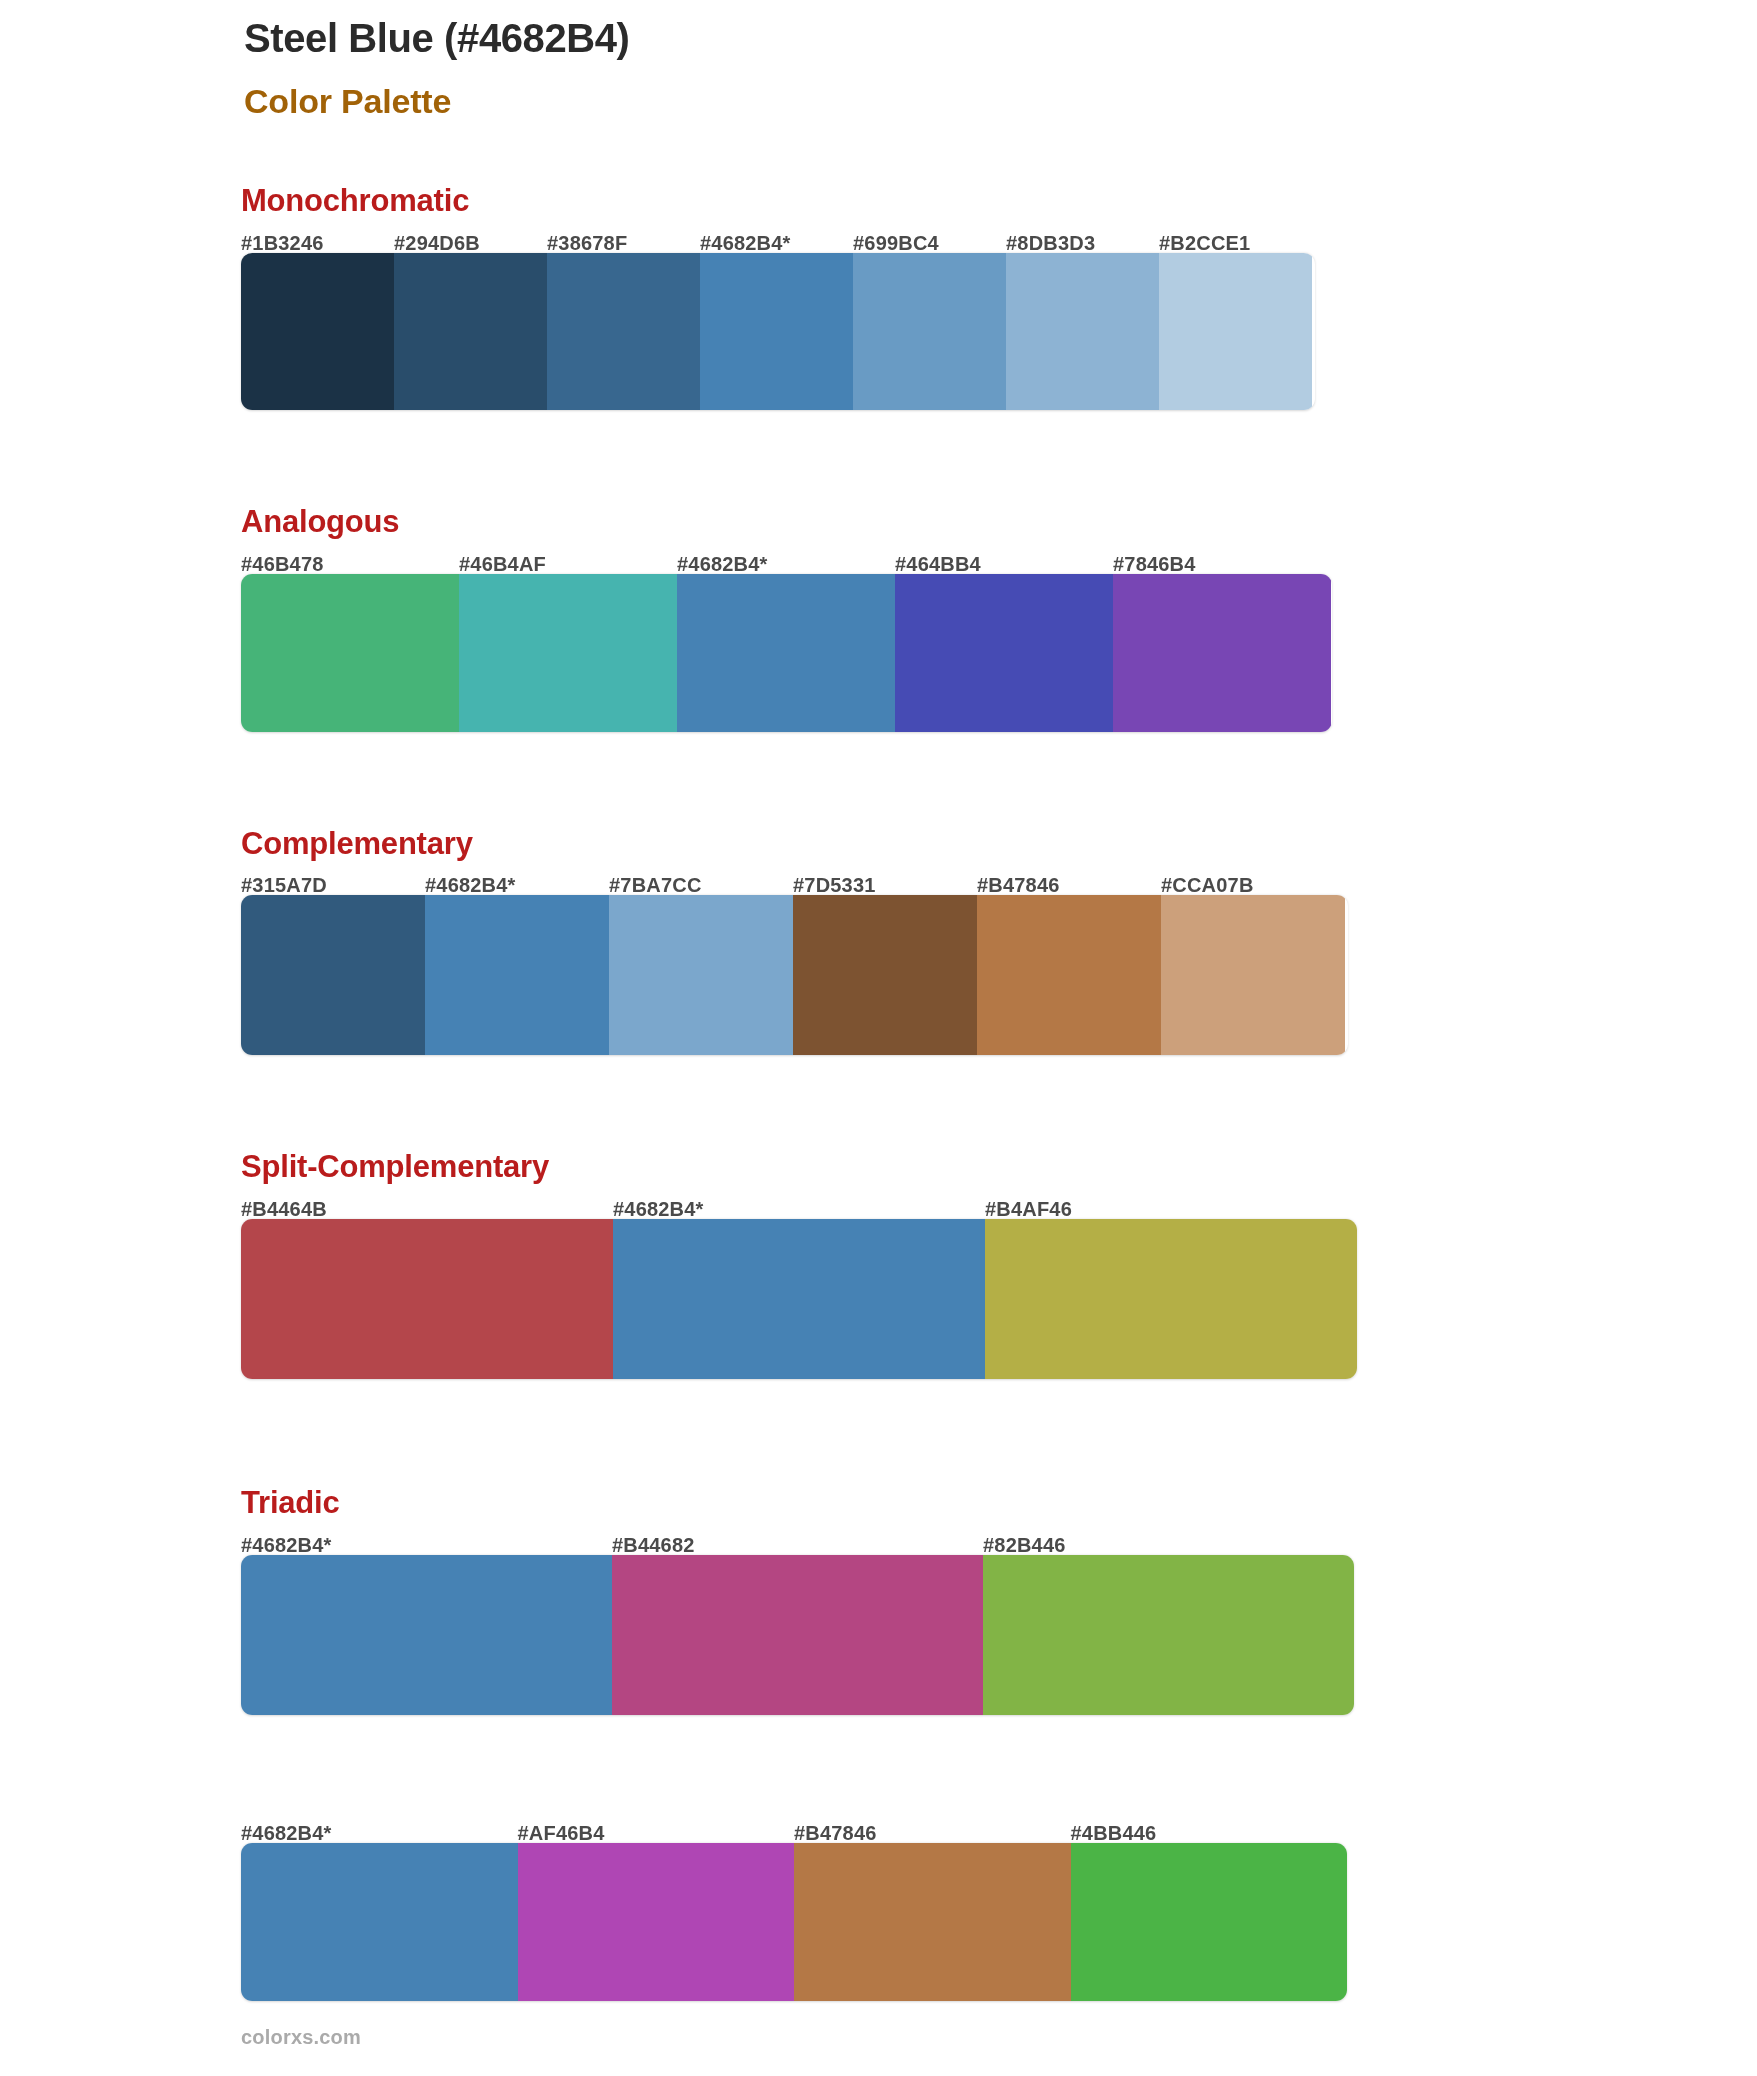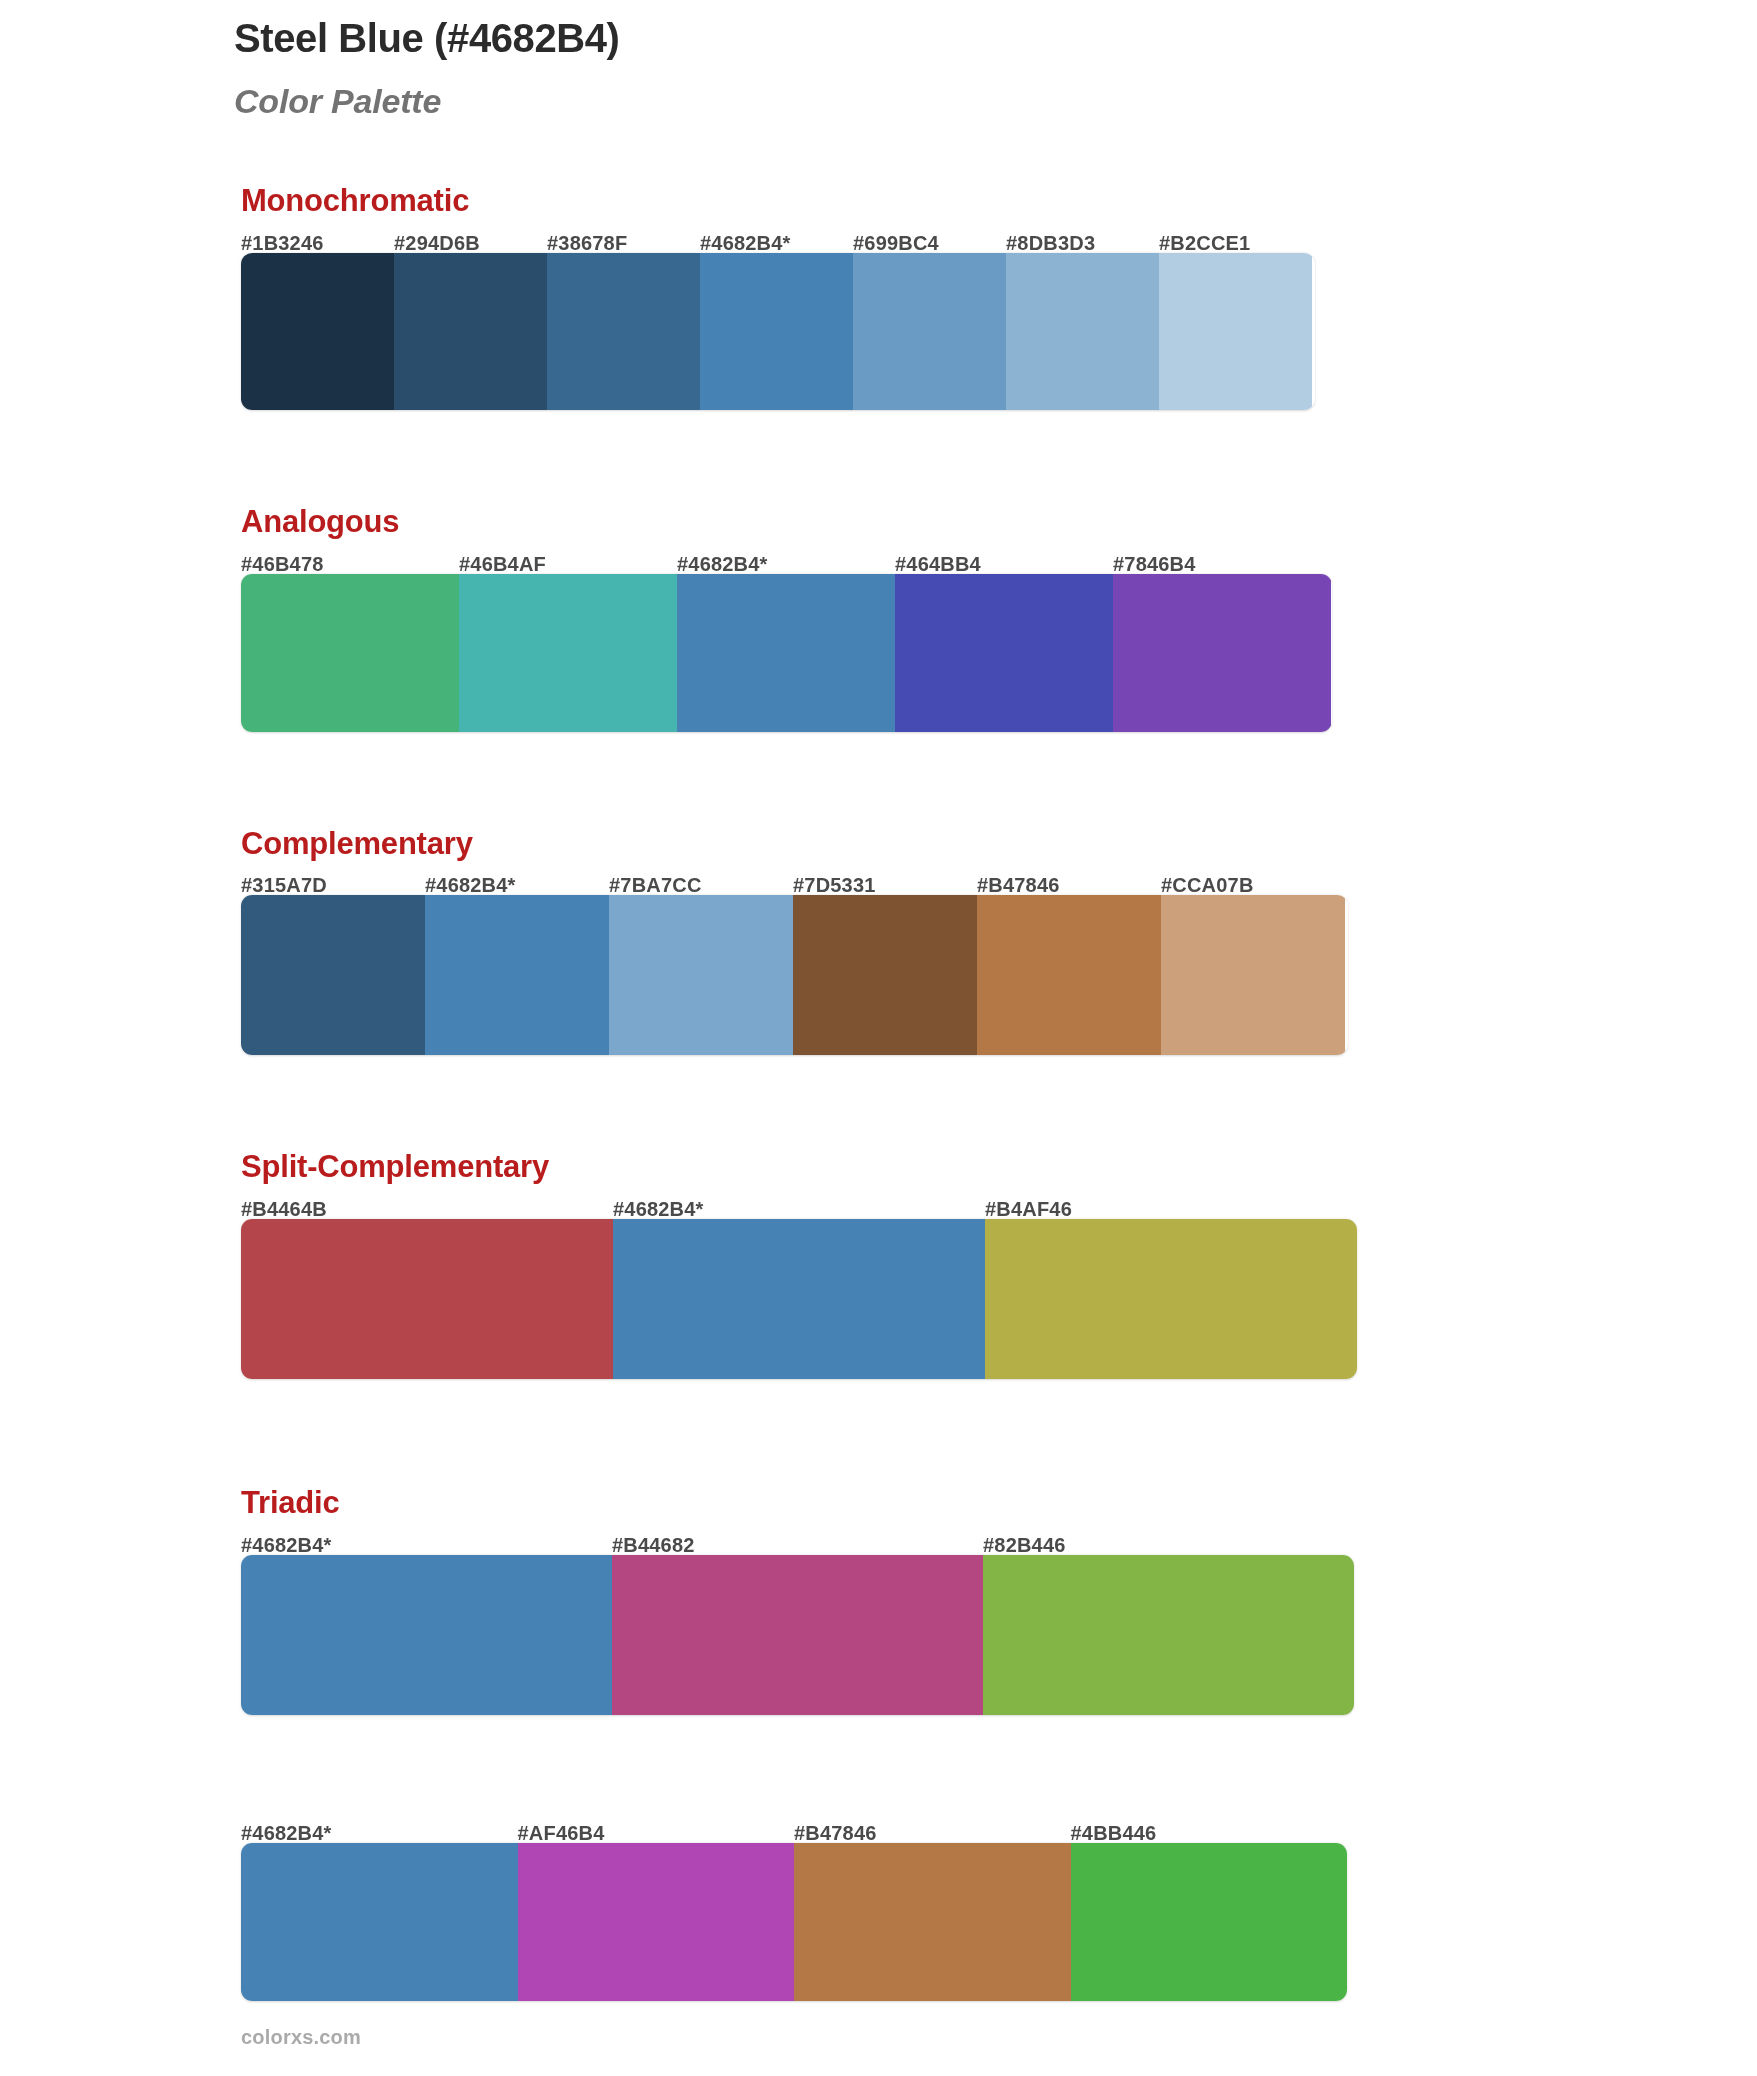--- a/index.html
+++ b/index.html
@@ -18,42 +18,41 @@
   .page {
     position: relative;
     width: 1757px;
     height: 2077px;
     box-sizing: border-box;
   }
 
   
   .header {
     position: absolute;
-    left: 234px;
+    left: 244px;
     top: 16px;
     width: 1358px;
   }
   .title {
     font-size: 40px;
     font-weight: bold;
     color: #2b2b2b;
     letter-spacing: -0.4px;
     line-height: 1.12;
     margin: 0;
     padding: 0;
   }
   .subtitle {
     font-size: 34px;
     font-weight: bold;
-    color: #737373;
+    color: #a16207;
     letter-spacing: -0.2px;
     line-height: 1.15;
     margin: 0;
     padding-top: 21px;
-    font-style: italic;
   }
 
   
   .sections {
     position: absolute;
     left: 241px;
     top: 185px;
     width: 1406px;
   }
   .section {

